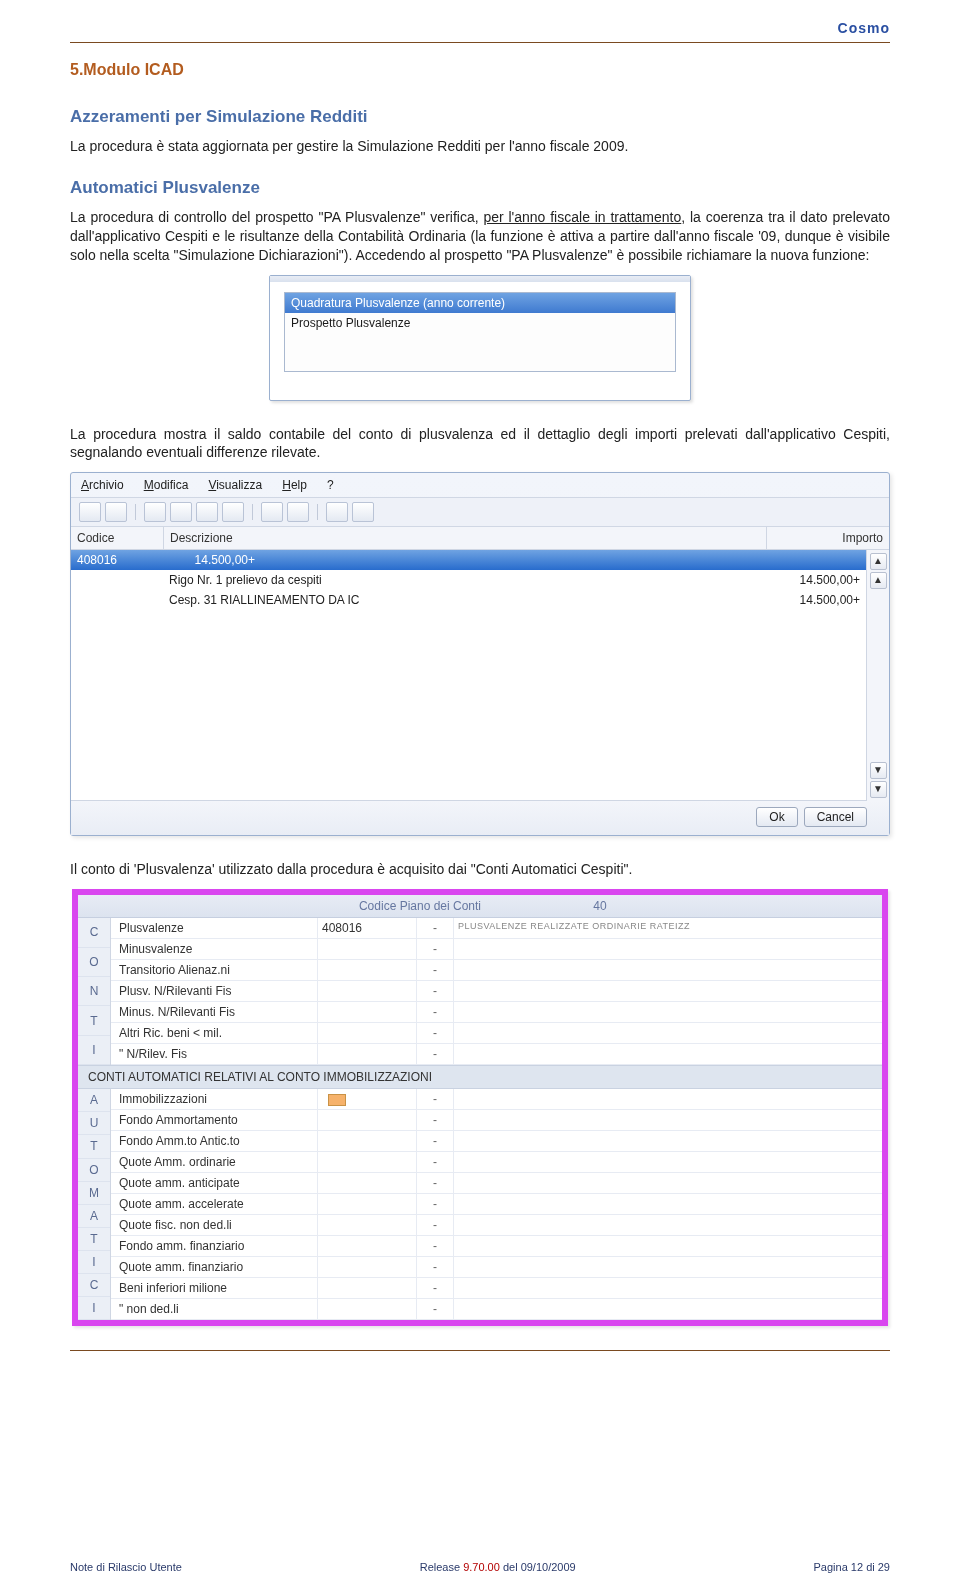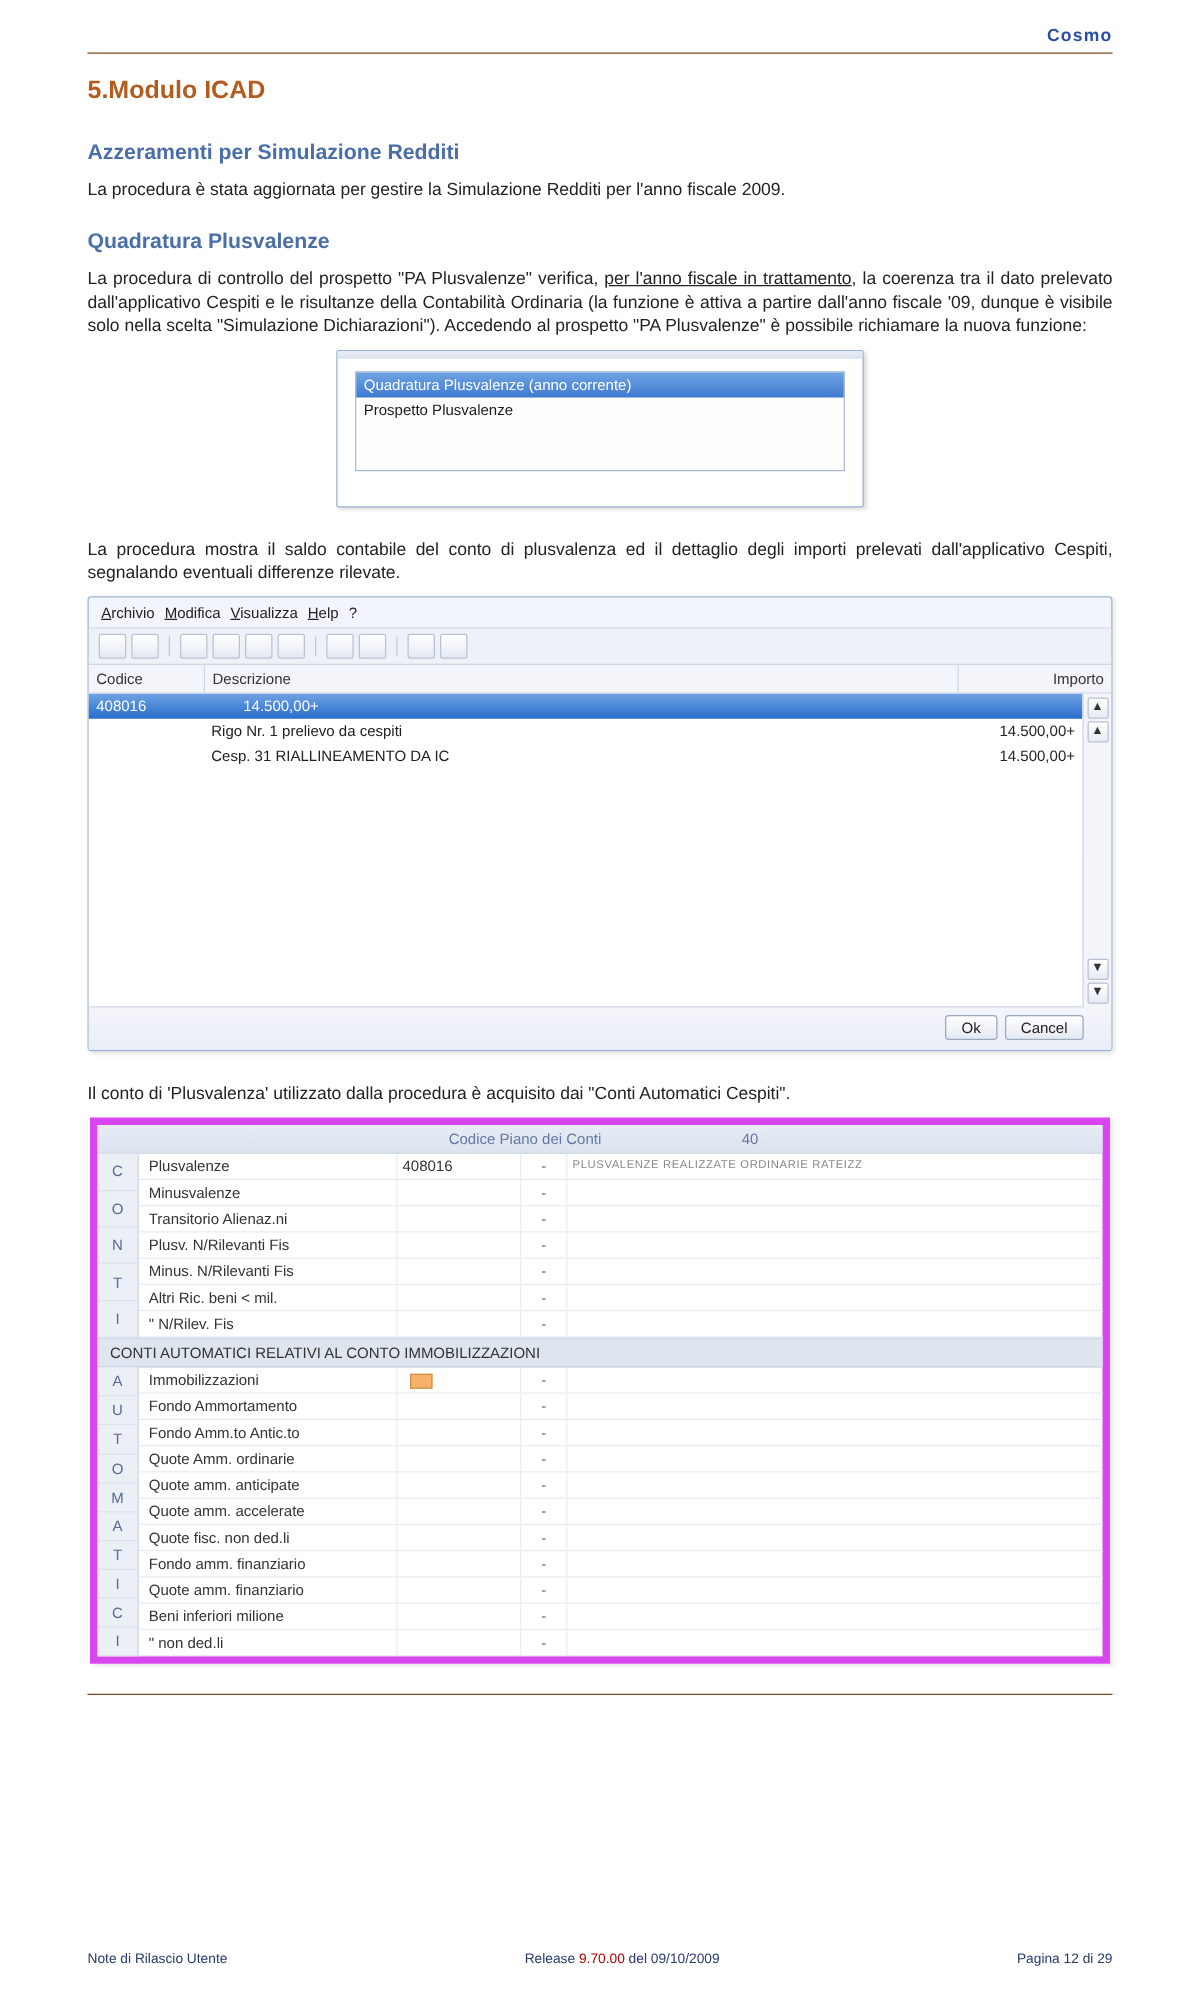--- a/index.html
+++ b/index.html
@@ -1,33 +1,33 @@
 <!DOCTYPE html>
 <html><head>
 <meta charset="utf-8">
 <style>
   html,body{margin:0;padding:0;background:#fff;font-family:Verdana,Geneva,sans-serif;color:#222}
   .page{width:960px;min-height:1595px;margin:0 auto;position:relative;padding:20px 70px 60px 70px;box-sizing:border-box}
   .brand{color:#2a4fa2;font-weight:bold;text-align:right;font-size:14px;letter-spacing:1px}
   hr.rule{border:none;border-top:1px solid #7a4a20;margin:6px 0 18px 0}
   hr.rulebot{border:none;border-top:1px solid #7a4a20;margin:22px 0 8px 0}
-  h1.sect{color:#b35c1f;font-weight:bold;font-size:20px;margin:10px 0 28px 0}
+  h1.sect{color:#b35c1f;font-weight:bold;font-size:16px;margin:10px 0 28px 0}
   h2.sub{color:#4a6ea8;font-weight:bold;font-size:17px;margin:22px 0 10px 0}
   p.body{font-size:14px;line-height:1.35;margin:6px 0 10px 0;text-align:justify}
   .u{text-decoration:underline}
   .figwrap{display:flex;justify-content:center;margin:10px 0 24px 0}
   
   .fig1{width:420px;border:1px solid #9bb0cf;background:#fff;border-radius:2px;box-shadow:2px 2px 3px rgba(0,0,0,.12)}
   .fig1 .bar{height:6px;background:linear-gradient(#e9edf5,#d9e1ee)}
   .fig1 .inner{border:1px solid #aab9d0;margin:10px 14px 28px 14px;background:#fdfdfd;min-height:78px}
   .fig1 .row{font-family:Tahoma,Verdana,sans-serif;font-size:12px;padding:3px 6px;color:#1a1a1a}
   .fig1 .rowsel{background:linear-gradient(#6fa3e2,#3f7ad0);color:#fff}
   
   .fig2{width:820px;border:1px solid #9bb0cf;background:linear-gradient(#f2f5fb,#eef2f9);border-radius:3px;font-family:Tahoma,Verdana,sans-serif;font-size:12px;box-shadow:2px 2px 4px rgba(0,0,0,.1)}
-  .fig2 .menu{display:flex;gap:8px;padding:5px 10px;color:#222;border-bottom:1px solid #d0d7e4;font-size:12px}
+  .fig2 .menu{display:flex;gap:20px;padding:5px 10px;color:#222;border-bottom:1px solid #d0d7e4;font-size:12px}
   .fig2 .menu .uchar{text-decoration:underline}
   .fig2 .tb{display:flex;align-items:center;gap:4px;padding:4px 8px;border-bottom:1px solid #d0d7e4;background:#eef1f8}
   .tbbtn{width:20px;height:18px;border:1px solid #b9c3d6;background:linear-gradient(#fff,#e4e9f2);border-radius:2px}
   .tbsep{width:1px;height:16px;background:#c1c9d9;margin:0 4px}
   .fig2 .hdr{display:flex;background:#f3f5fa;border-bottom:1px solid #cfd6e3;font-weight:normal;color:#333}
   .fig2 .hdr .c1{width:80px;padding:4px 6px;border-right:1px solid #cfd6e3}
   .fig2 .hdr .c2{flex:1;padding:4px 6px;border-right:1px solid #cfd6e3}
   .fig2 .hdr .c3{width:110px;padding:4px 6px;text-align:right}
   .fig2 .gridbody{background:#fff;min-height:250px;border-bottom:1px solid #cfd6e3}
   .fig2 .grow{display:flex;font-size:12px}
@@ -69,21 +69,21 @@
 
 <div class="page">
   <div class="brand">Cosmo</div>
   <hr class="rule">
 
   <h1 class="sect">5.Modulo ICAD</h1>
 
   <h2 class="sub">Azzeramenti per Simulazione Redditi</h2>
   <p class="body">La procedura è stata aggiornata per gestire la Simulazione Redditi per l'anno fiscale 2009.</p>
 
-  <h2 class="sub">Quadratura Plusvalenze</h2>
+  <h2 class="sub">Automatici Plusvalenze</h2>
   <p class="body">
     <span>La procedura di controllo del prospetto "PA Plusvalenze" verifica, </span><span class="u">per l'anno fiscale in trattamento</span><span>, la coerenza tra il dato prelevato dall'applicativo Cespiti e le risultanze della Contabilità Ordinaria (la funzione è attiva a partire dall'anno fiscale '09, dunque è visibile solo nella scelta "Simulazione Dichiarazioni"). Accedendo al prospetto "PA Plusvalenze" è possibile richiamare la nuova funzione:</span>
   </p>
 
   <div class="figwrap">
     <div class="fig1">
       <div class="bar"></div>
       <div class="inner">
         <div class="row rowsel">Quadratura Plusvalenze (anno corrente)</div>
         <div class="row">Prospetto Plusvalenze</div>

